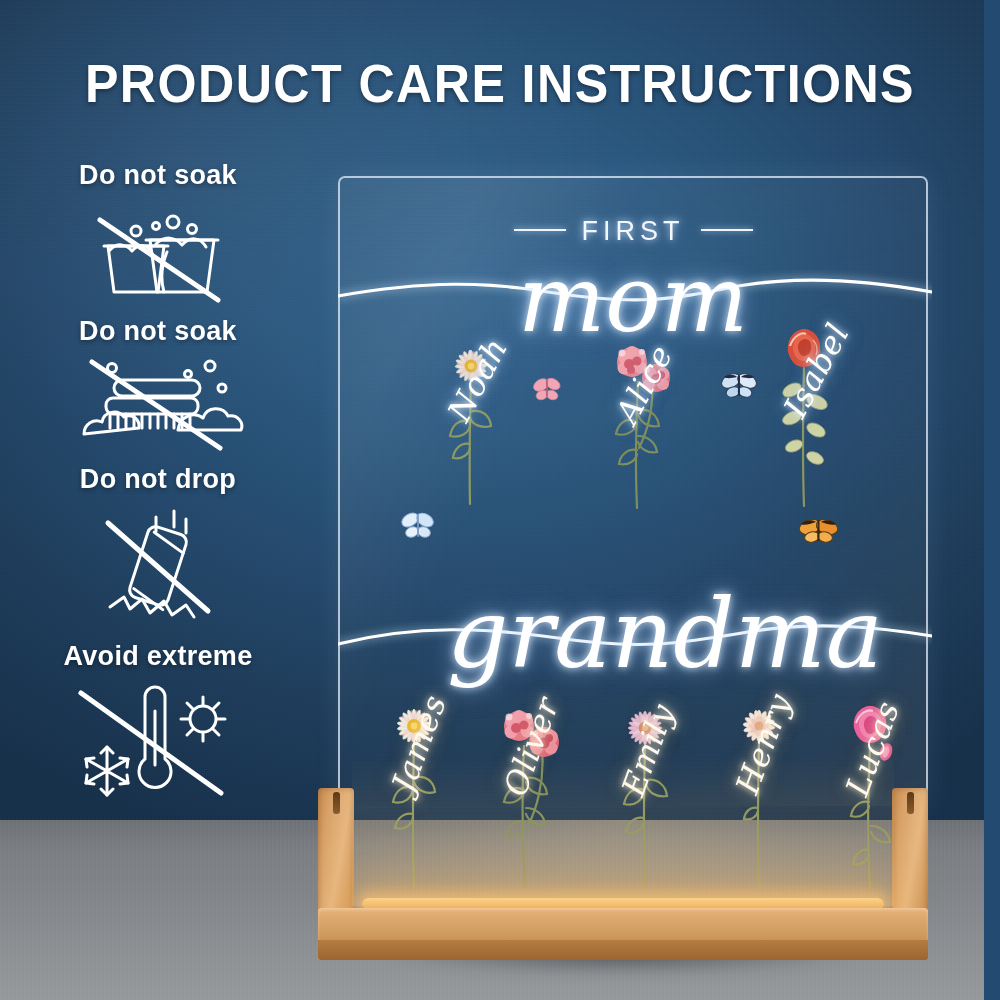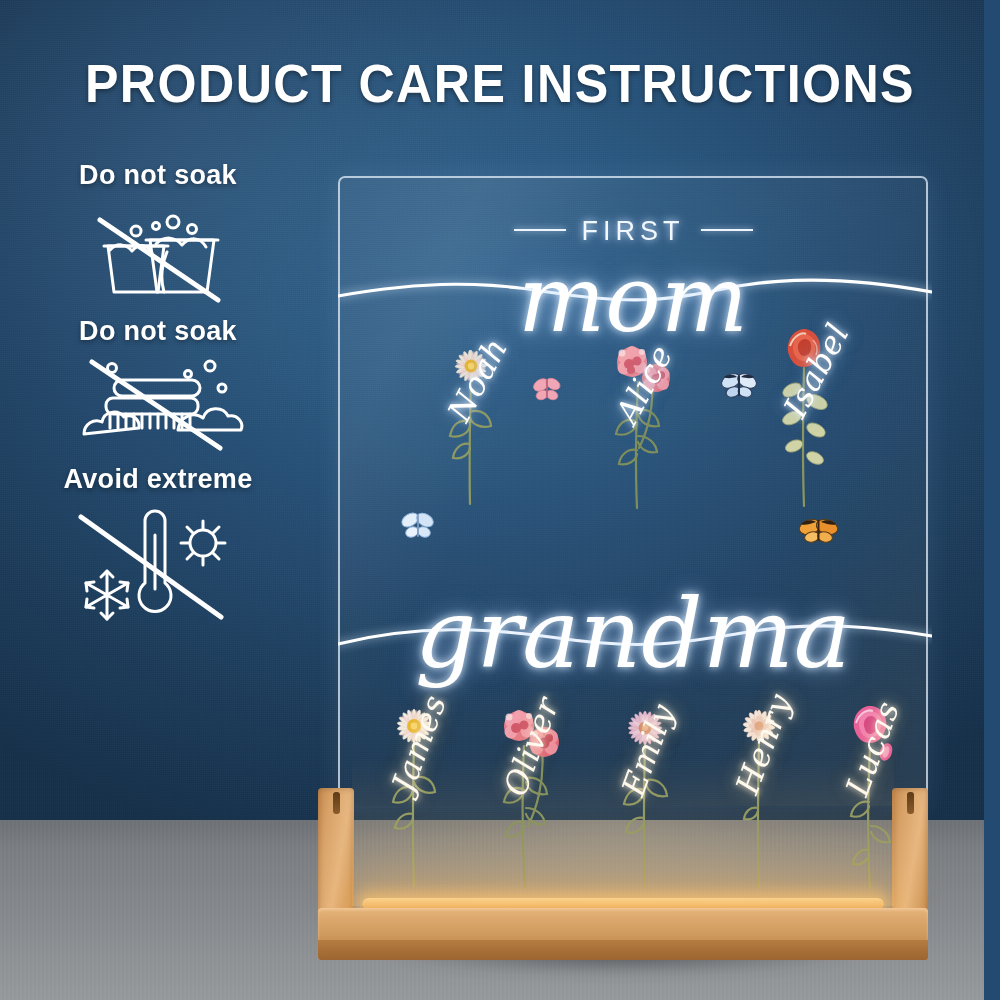--- a/index.html
+++ b/index.html
@@ -303,20 +303,33 @@
           <path d="M108 78 c2 -14 16 -19 25 -12 c4 -12 20 -12 25 -2 c10 -2 16 7 13 14 z"></path>
           <circle cx="42" cy="16" r="4.5"></circle>
           <circle cx="140" cy="14" r="5"></circle>
           <circle cx="152" cy="36" r="4"></circle>
           <circle cx="118" cy="22" r="3.5"></circle>
           <path d="M22 10 L150 96" stroke-width="5"></path>
         </g>
       </svg>
     </div>
 
+    <div class="care-item">
+      <div class="care-label">Do not drop</div>
+      <svg class="care-icon" width="152" height="132" viewBox="0 0 152 132">
+        <g fill="none" stroke="#ffffff" stroke-width="3" stroke-linecap="round" stroke-linejoin="round">
+          <rect x="56" y="28" width="40" height="74" rx="8" transform="rotate(18 76 65)"></rect>
+          <path d="M62 34 l34 11" transform="rotate(18 76 65)"></path>
+          <path d="M60 94 l34 11" transform="rotate(18 76 65)"></path>
+          <path d="M74 16 v14 M92 10 v16 M104 18 v14"></path>
+          <path d="M28 106 l14 -10 l6 12 l12 -10 l8 14 l14 -12 l8 14 l14 -10 l8 12"></path>
+          <path d="M26 22 L126 110" stroke-width="5"></path>
+        </g>
+      </svg>
+    </div>
 
     <div class="care-item">
       <div class="care-label">
         <div>Avoid extreme</div>
       </div>
       <svg class="care-icon" width="190" height="124" viewBox="0 0 190 124">
         <g fill="none" stroke="#ffffff" stroke-width="3" stroke-linecap="round" stroke-linejoin="round">
 
           <path d="M82 20 a10 10 0 0 1 20 0 v62 a16 16 0 1 1 -20 0 z"></path>
           <path d="M92 34 v54"></path>
@@ -346,21 +359,21 @@
 
     <svg class="swoosh" style="top:92px;" viewBox="0 0 594 40" preserveAspectRatio="none">
       <path d="M0 26 C90 10 150 12 210 22 C300 36 330 30 400 16 C470 4 540 12 594 22" fill="none" stroke="#ffffff" stroke-width="3.2" stroke-linecap="round" style="filter: drop-shadow(0 0 5px rgba(210,235,255,.8));"></path>
     </svg>
     <div class="script" style="top:68px; font-size:92px;">mom</div>
 
 
     <svg class="swoosh" style="top:438px;" viewBox="0 0 594 40" preserveAspectRatio="none">
       <path d="M0 28 C80 8 150 12 220 22 C300 34 340 28 410 16 C480 4 545 12 594 20" fill="none" stroke="#ffffff" stroke-width="3.2" stroke-linecap="round" style="filter: drop-shadow(0 0 5px rgba(210,235,255,.8));"></path>
     </svg>
-    <div class="script" style="top:400px; font-size:96px;">grandma</div>
+    <div class="script" style="top:400px; font-size:96px;margin-left:32px;">grandma</div>
 
     <div class="sprig" style="left:96px; top:148px;">
       <svg width="70" height="180" viewBox="0 0 70 180">
         <g stroke="#8d9a62" stroke-width="2.2" fill="none" stroke-linecap="round">
           <path d="M35 54 C34 90 33 130 34 178"></path>
           <path d="M34 96 C22 92 16 100 14 110 C24 112 32 108 34 100"></path>
           <path d="M34 86 C46 82 54 90 55 100 C45 103 36 98 34 92"></path>
           <path d="M34 118 C24 116 18 124 17 132 C26 134 33 128 34 122"></path>
         </g>
         <g fill="#eae3d6" stroke="#d8cfc0" stroke-width=".5">

